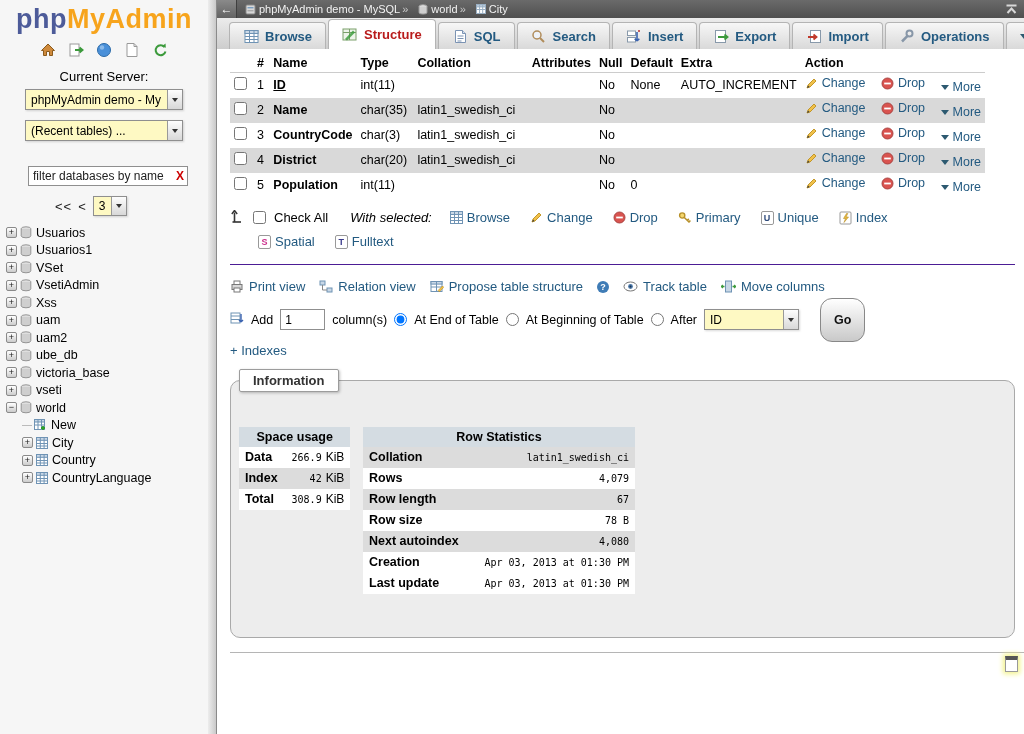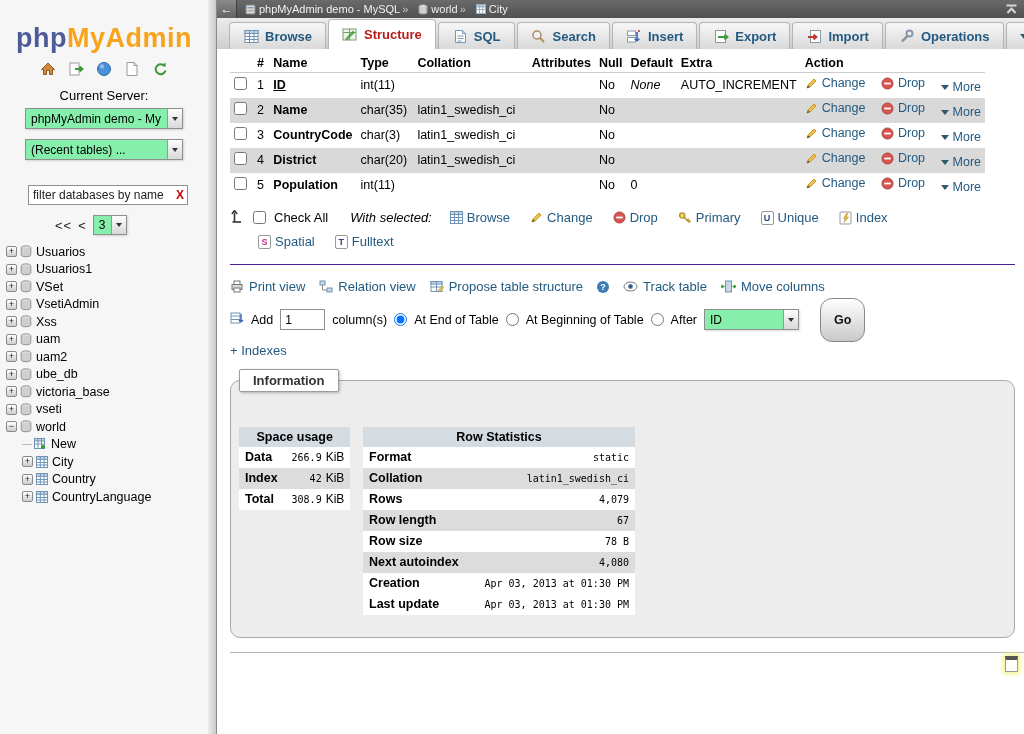--- a/index.html
+++ b/index.html
@@ -2,29 +2,29 @@
 <html><head>
 <meta charset="utf-8">
 <style>
   * { margin:0; padding:0; box-sizing:border-box; }
   html,body { width:1024px; height:734px; overflow:hidden; background:#fff;
     font-family:"Liberation Sans","DejaVu Sans",sans-serif; font-size:13px; color:#000; }
   .app { position:relative; width:1024px; height:734px; }
 
   
   .sidebar { position:absolute; left:0; top:0; width:208px; height:734px;
-    background:#f6f6f6; padding-top:23px; }
+    background:#f6f6f6; padding-top:4px; }
   .logo { text-align:center; font-weight:bold; font-size:27px; letter-spacing:0.5px; cursor:pointer; }
   .logo .lp { color:#4d5b99; }
   .logo .lm { color:#f7a41c; }
   .nav-icons { display:flex; justify-content:center; gap:12px; margin-top:6px; height:18px; align-items:center; }
   .nav-icons span { display:inline-block; width:16px; height:16px; cursor:pointer; }
   .cs-label { text-align:center; margin-top:10px; font-size:13px; }
   .fselect { display:inline-flex; align-items:center; justify-content:space-between;
-    background:#86efac; border:1px solid #8f8f8f; height:21px; font-size:12px;
+    background:#fef9c3; border:1px solid #8f8f8f; height:21px; font-size:12px;
     padding-left:5px; cursor:pointer; box-shadow:1px 1px 2px rgba(0,0,0,.15); }
   .sel-arrow { width:15px; align-self:stretch; background:linear-gradient(#fdfdfd,#d8d8d8);
     border-left:1px solid #999; display:flex; align-items:center; justify-content:center; }
   .sel-arrow i { width:0; height:0; border-left:3.5px solid transparent; border-right:3.5px solid transparent;
     border-top:4px solid #333; }
   .server-select { width:158px; margin:5px 0 0 25px; }
   .recent-select { width:158px; margin:10px 0 0 25px; }
   .filter-wrap { position:relative; margin:25px 0 0 28px; width:160px; }
   .filter-wrap input { width:160px; height:20px; border:1px solid #8f8f8f; font-size:12px;
     padding:0 16px 0 4px; font-family:"Liberation Sans","DejaVu Sans",sans-serif; color:#222; }
@@ -77,21 +77,21 @@
   table.cols { border-collapse:collapse; width:755px; }
   table.cols th { text-align:left; font-size:12.5px; padding:2px 4px; height:18px;
     border-bottom:1px solid #ccc; white-space:nowrap; }
   table.cols td { font-size:12.5px; padding:2px 4px; height:25px; white-space:nowrap; }
   table.cols tr.alt td { background:#d9d9d9; }
   .c-check { width:26px; } .c-num { width:18px; } .c-name { width:80px; }
   .c-type { width:60px; } .c-coll { width:126px; } .c-attr { width:62px; }
   .c-null { width:27px; } .c-def { width:47px; } .c-extra { width:118px; }
   td.name-cell { font-weight:bold; }
   .pk { text-decoration:underline; }
-  .italic { font-style:italic; }
+  .italic { }
   input[type=checkbox], input[type=radio] { width:13px; height:13px; cursor:pointer; }
   .act-link { color:#235a81; cursor:pointer; text-decoration:none; display:inline-flex;
     align-items:center; gap:4px; margin-right:12px; }
   .act-link:last-child { margin-right:0; }
 
   
   .checkall-sec { width:785px; margin-top:8px; padding-bottom:10px; border-bottom:1px solid #4c1d95; }
   .cks-row { display:flex; align-items:center; gap:8px; height:24px; }
   .cks-row.second { padding-left:28px; gap:8px; }
   .wsel { font-style:italic; margin:0 10px 0 14px; }
@@ -837,24 +837,20 @@
             <td class="sunit">KiB</td>
           </tr>
         </tbody>
           </table>
 
         <table class="stat rs">
           <tbody>
               <tr>
                 <th colspan="2">Row Statistics</th>
               </tr>
-          <tr>
-                <td class="slabel">Format</td>
-                <td class="sval">static</td>
-              </tr>
           <tr class="gray">
                 <td class="slabel">Collation</td>
                 <td class="sval">latin1_swedish_ci</td>
               </tr>
           <tr>
                 <td class="slabel">Rows</td>
                 <td class="sval">4,079</td>
               </tr>
           <tr class="gray">
                 <td class="slabel">Row length</td>

